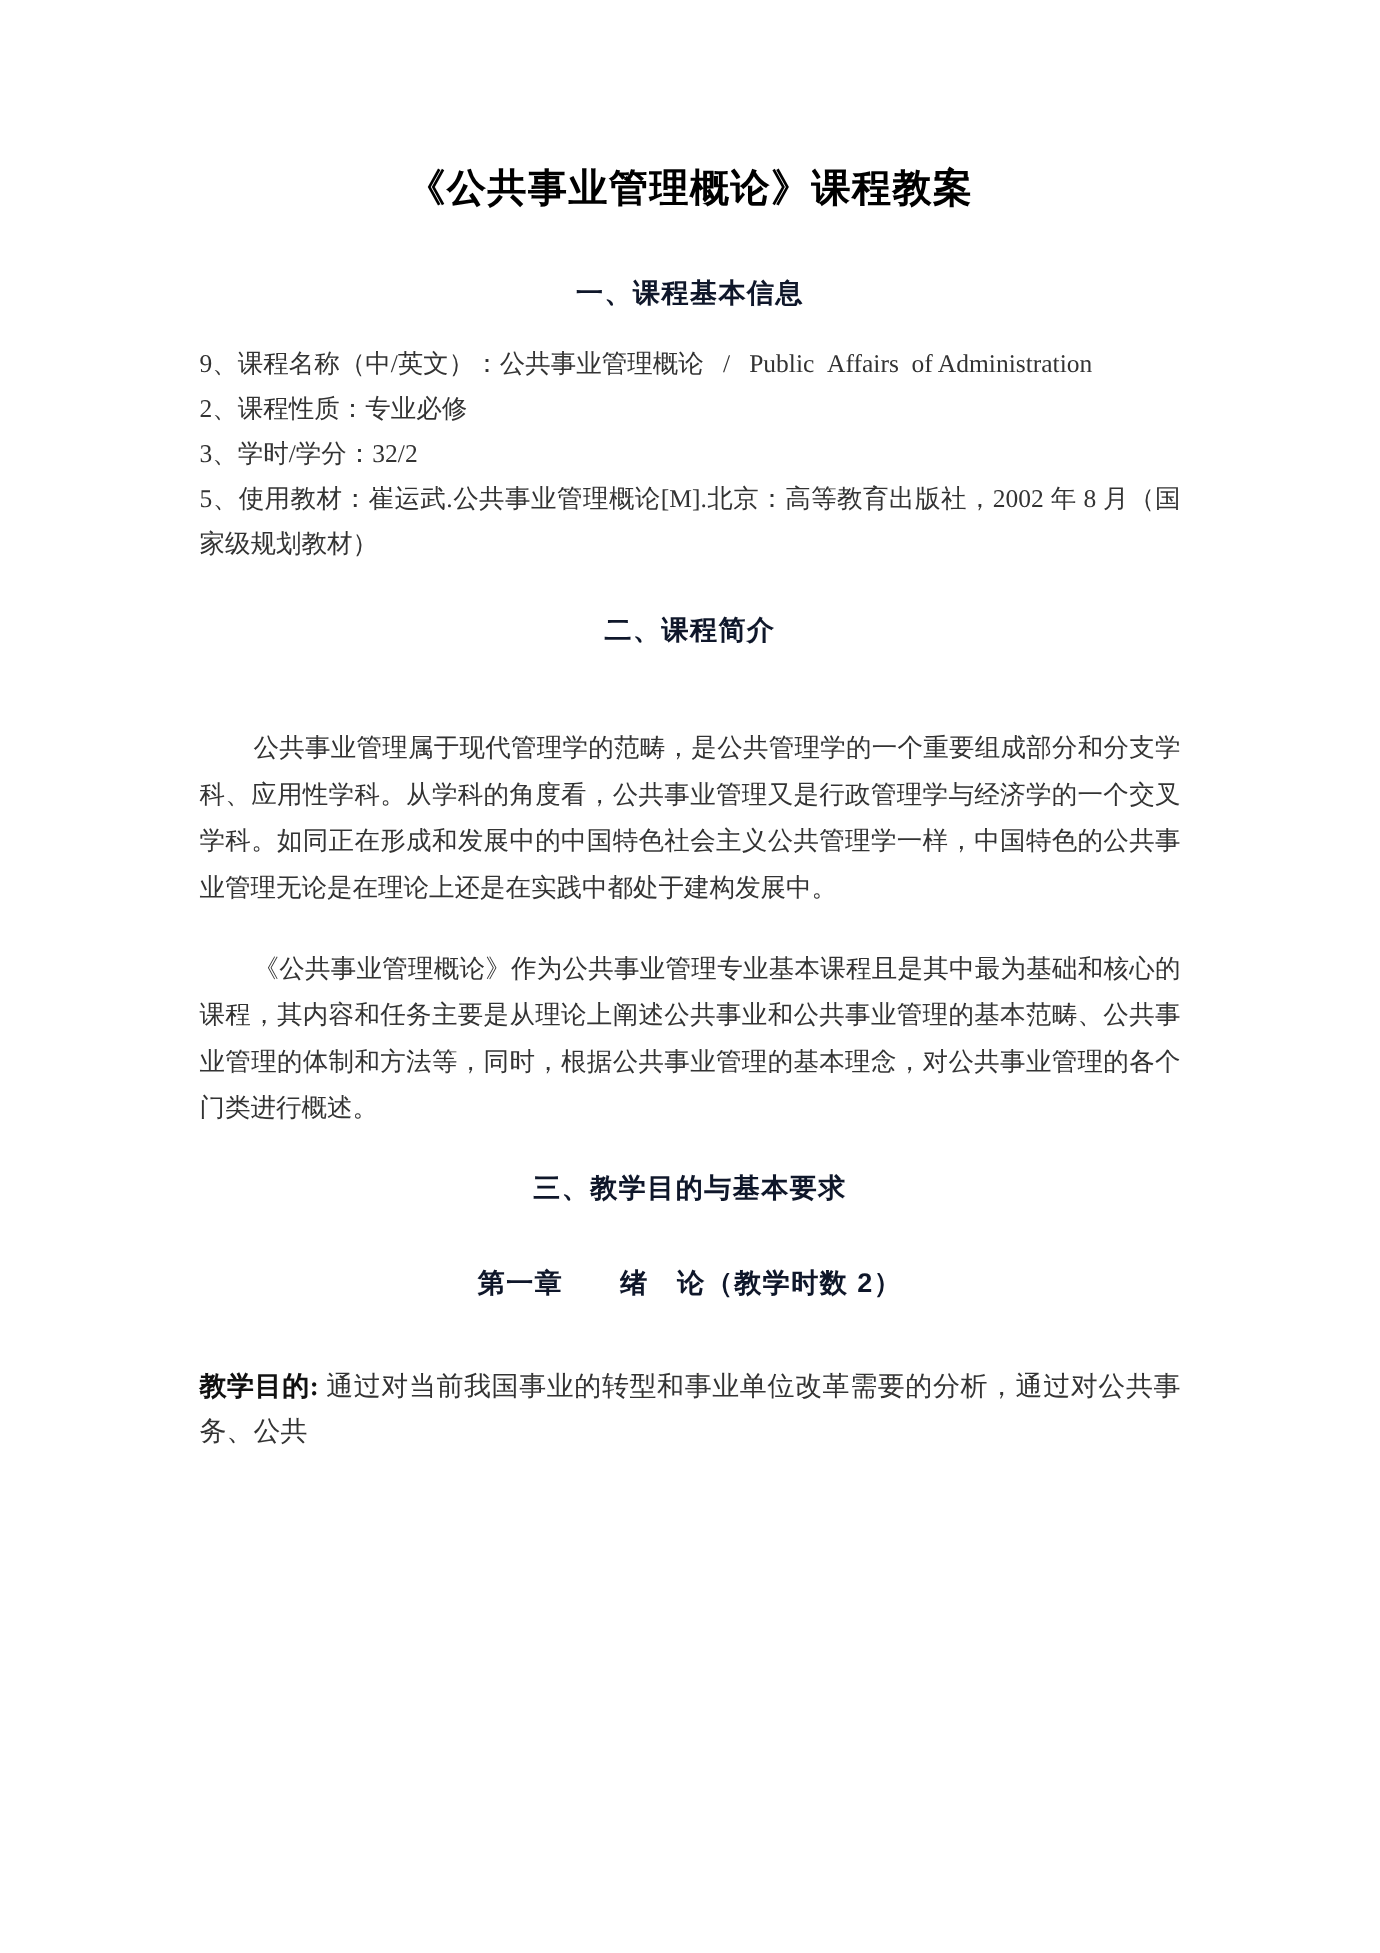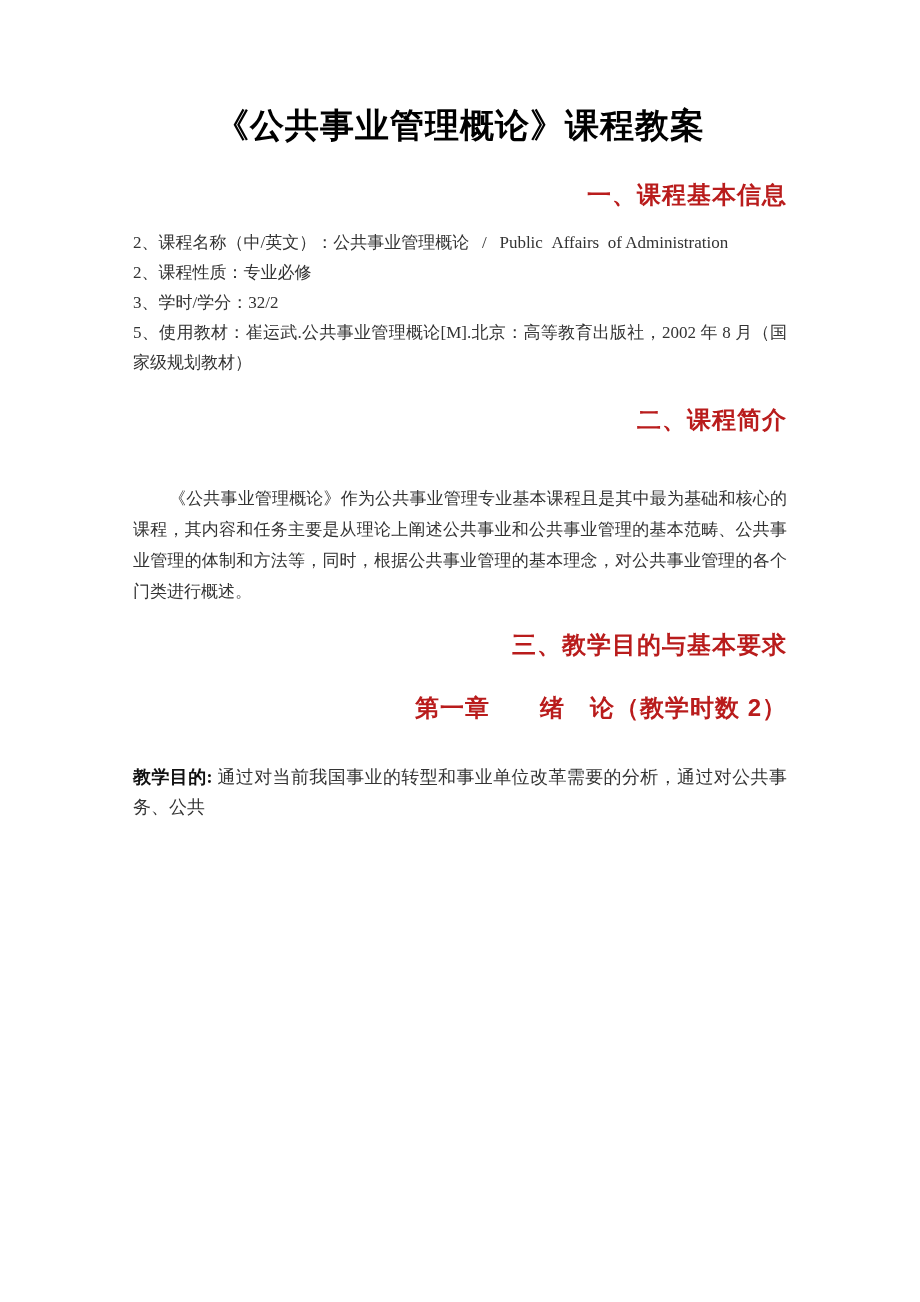--- a/index.html
+++ b/index.html
@@ -16,35 +16,35 @@
     font-family: "Liberation Serif", "DejaVu Serif", serif;
     color: #333333;
   }
   .content {
     margin: 0 133px;
     width: 654px;
   }
   .doc-title {
     font-family: "Liberation Sans", "DejaVu Sans", sans-serif;
     font-weight: bold;
-    font-size: 34px;
+    font-size: 26px;
     line-height: 36px;
     letter-spacing: 1px;
     text-align: center;
     color: #000000;
     margin: 107px 0 0 0;
   }
   .sec-heading {
     font-family: "Liberation Sans", "DejaVu Sans", sans-serif;
     font-weight: bold;
-    font-size: 24px;
+    font-size: 18px;
     line-height: 30px;
     letter-spacing: 1px;
-    text-align: right;
-    color: #b91c1c;
+    text-align: center;
+    color: #0f172a;
     margin: 0;
   }
   .sec-heading.h-basic-info { margin: 37px 0 18px 0; }
   .sec-heading.h-course-intro { margin: 27px 0 48px 0; }
   .sec-heading.h-objectives { margin: 23px 0 33px 0; }
   .sec-heading.h-chapter { margin: 33px 0 39px 0; }
   .info-list { margin: 0; padding: 0; }
   .info-item {
     font-size: 17px;
     line-height: 30px;
@@ -75,28 +75,29 @@
 <body>
 
 <div class="page">
   <div class="content">
 
     <h1 class="doc-title">《公共事业管理概论》课程教案</h1>
 
     <h2 class="sec-heading h-basic-info">一、课程基本信息</h2>
 
     <div class="info-list">
-      <p class="info-item">2、课程名称（中/英文）：公共事业管理概论  /  Public Affairs of Administration</p>
+      <p class="info-item">9、课程名称（中/英文）：公共事业管理概论  /  Public Affairs of Administration</p>
       <p class="info-item">2、课程性质：专业必修</p>
       <p class="info-item">3、学时/学分：32/2</p>
       <p class="info-item">5、使用教材：崔运武.公共事业管理概论[M].北京：高等教育出版社，2002 年 8 月（国家级规划教材）</p>
     </div>
 
     <h2 class="sec-heading h-course-intro">二、课程简介</h2>
 
+    <p class="para">公共事业管理属于现代管理学的范畴，是公共管理学的一个重要组成部分和分支学科、应用性学科。从学科的角度看，公共事业管理又是行政管理学与经济学的一个交叉学科。如同正在形成和发展中的中国特色社会主义公共管理学一样，中国特色的公共事业管理无论是在理论上还是在实践中都处于建构发展中。</p>
     <p class="para">《公共事业管理概论》作为公共事业管理专业基本课程且是其中最为基础和核心的课程，其内容和任务主要是从理论上阐述公共事业和公共事业管理的基本范畴、公共事业管理的体制和方法等，同时，根据公共事业管理的基本理念，对公共事业管理的各个门类进行概述。</p>
 
     <h2 class="sec-heading h-objectives">三、教学目的与基本要求</h2>
 
 
     <h2 class="sec-heading h-chapter">第一章　　绪　论（教学时数 2）</h2>
 
     <p class="lead-para">
       <span class="lead-label">教学目的:</span><span> 通过对当前我国事业的转型和事业单位改革需要的分析，通过对公共事务、公共</span>
     </p>

